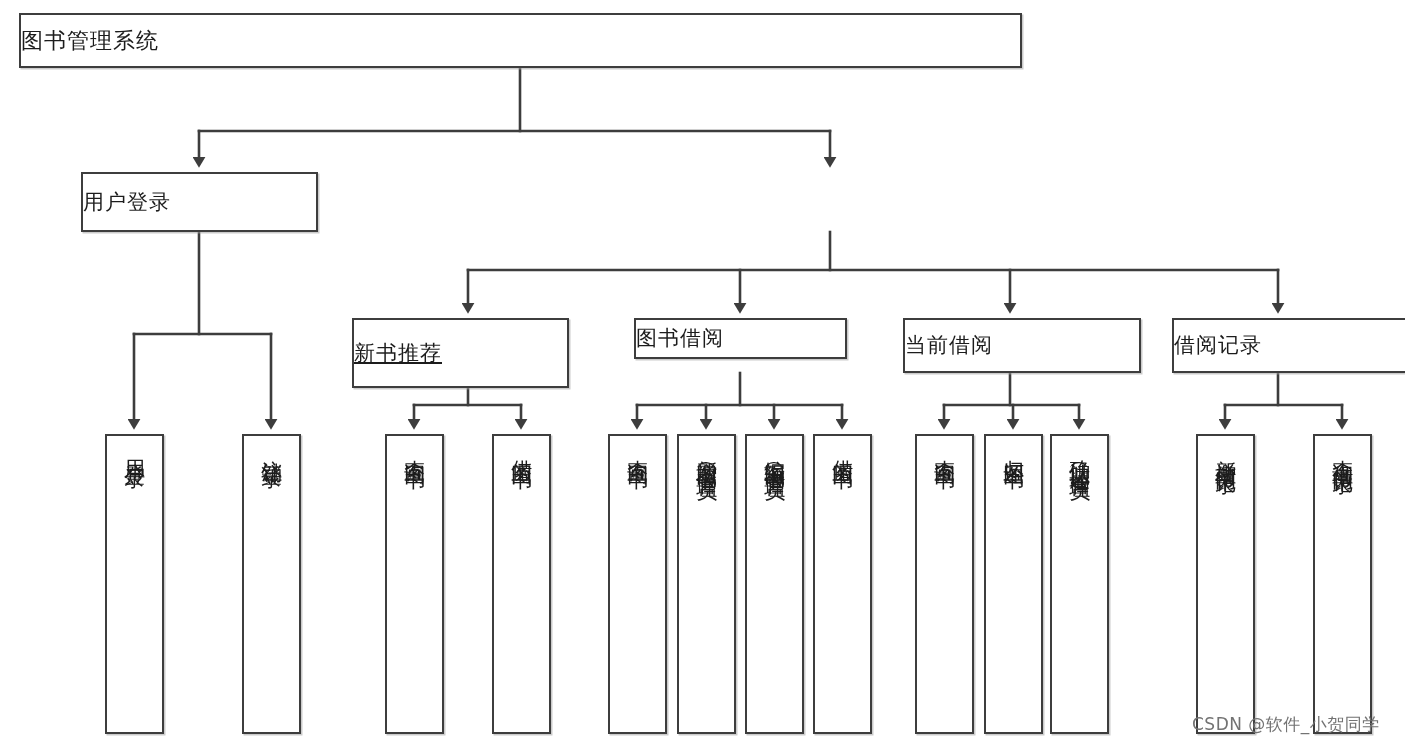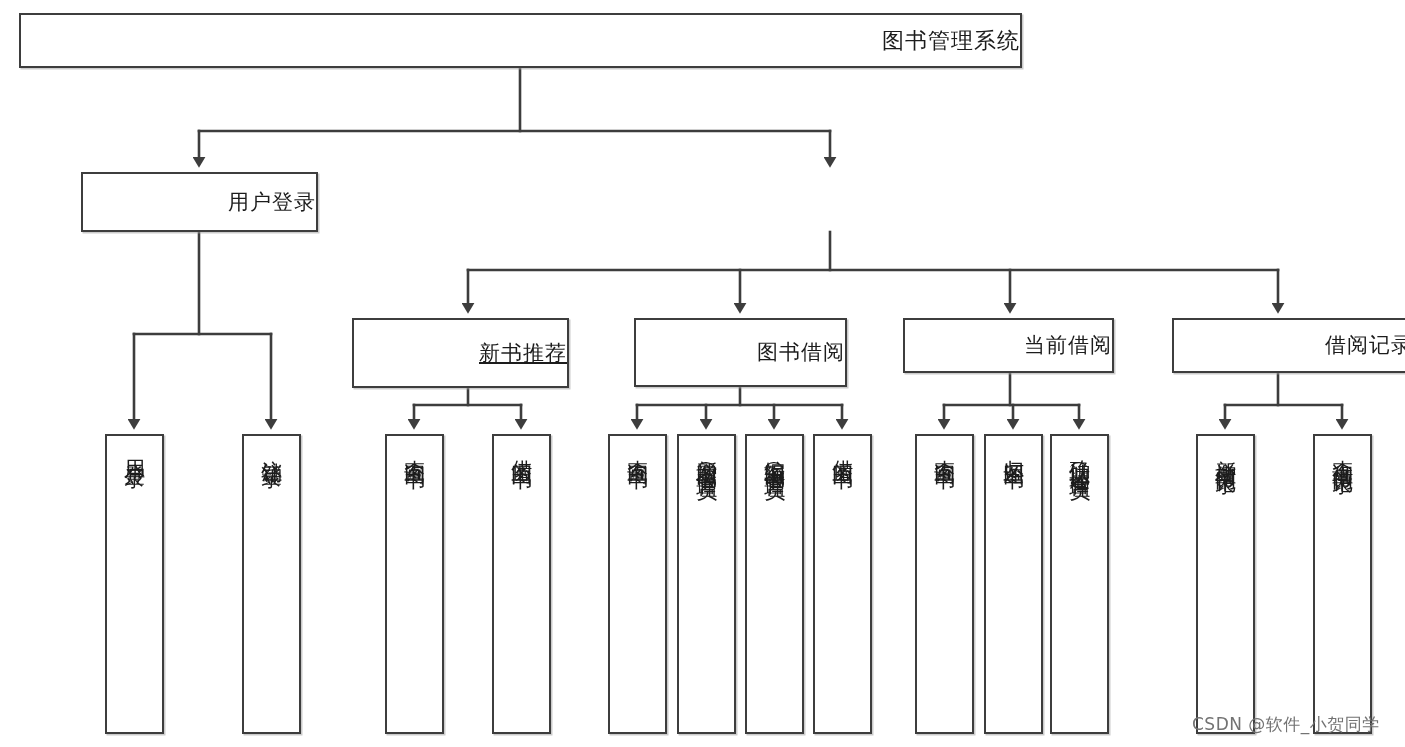--- a/index.html
+++ b/index.html
@@ -13,21 +13,21 @@
   svg.connectors{position:absolute;left:0;top:0;width:1405px;height:747px;pointer-events:none;}
 
   .node{
     position:absolute;
     box-sizing:border-box;
     background:#ffffff;
     border:2.5px solid #3d3d3d;
     box-shadow:1.5px 1.5px 0 rgba(160,160,160,.55);
     display:flex;
     align-items:center;
-    justify-content:flex-end;
+    justify-content:flex-start;
     color:#1c1c1c;
   }
   .node .label{
     display:block;
     line-height:1.18;
     letter-spacing:1px;
     white-space:nowrap;
   }
 
   
@@ -117,24 +117,24 @@
     <span class="label">图书管理系统</span>
   </div>
 
   <div class="node h" style="left:81px;top:172px;width:237px;height:60px;">
     <span class="label">用户登录</span>
   </div>
 
   <div class="node h" style="left:352px;top:318px;width:217px;height:70px;text-decoration:underline;">
     <span class="label">新书推荐</span>
   </div>
-  <div class="node h" style="left:634px;top:318px;width:213px;height:69px;">
+  <div class="node h" style="left:634px;top:318px;width:213px;height:41px;">
     <span class="label">图书借阅</span>
   </div>
-  <div class="node h" style="left:903px;top:318px;width:211px;height:55px;">
+  <div class="node h" style="left:903px;top:318px;width:238px;height:55px;">
     <span class="label">当前借阅</span>
   </div>
   <div class="node h" style="left:1172px;top:318px;width:243px;height:55px;">
     <span class="label">借阅记录</span>
   </div>
 
   <div class="node v" style="left:105px;top:434px;width:59px;height:300px;">
     <span class="label">用户登录</span>
   </div>
   <div class="node v" style="left:242px;top:434px;width:59px;height:300px;">

